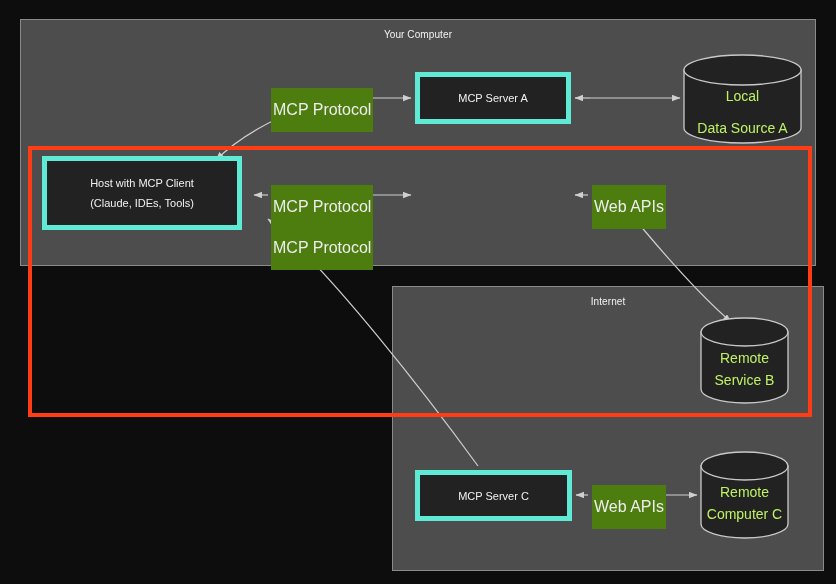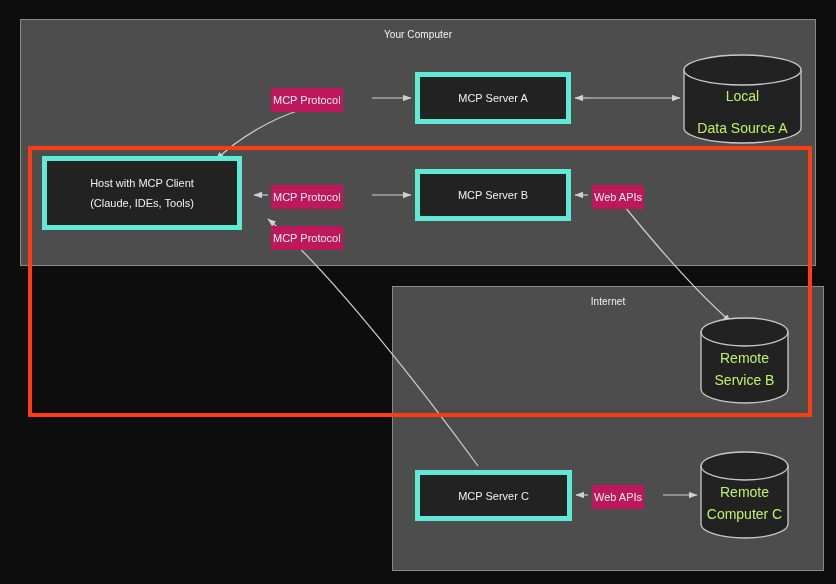--- a/index.html
+++ b/index.html
@@ -91,25 +91,25 @@
     font-size: 14px;
     line-height: 20px;
     pointer-events: none;
   }
   #cyl-local-a  { left: 684px; top: 54px;  width: 117px; height: 90px; }
   #cyl-remote-b { left: 701px; top: 318px; width: 87px;  height: 86px; }
   #cyl-remote-c { left: 701px; top: 452px; width: 87px;  height: 88px; }
   
   .edge-label {
     position: absolute;
-    background: #be185d;
+    background: #4d7c0f;
     color: #ededed;
-    font-size: 11px;
+    font-size: 16px;
     line-height: 20px;
-    padding: 2px 2px;
+    padding: 12px 2px;
     white-space: nowrap;
   }
   #label-mcp-1 { left: 271px; top: 88px; }
   #label-mcp-2 { left: 271px; top: 185px; }
   #label-mcp-3 { left: 271px; top: 226px; }
   #label-web-1 { left: 592px; top: 185px; }
   #label-web-2 { left: 592px; top: 485px; }
   
   #highlight-rect {
     position: absolute;
@@ -179,23 +179,20 @@
     </g>
   </svg>
 
   <div class="node-box" id="node-host">
     <span>Host with MCP Client</span>
     <span>(Claude, IDEs, Tools)</span>
   </div>
   <div class="node-box" id="node-server-a">
     <span>MCP Server A</span>
   </div>
-  <div class="node-box" id="node-server-b">
-    <span>MCP Server B</span>
-  </div>
   <div class="node-box" id="node-server-c">
     <span>MCP Server C</span>
   </div>
 
   <div class="cylinder" id="cyl-local-a">
     <div class="cyl-text" style="top:32px">Local</div>
     <div class="cyl-text" style="top:64px">Data Source A</div>
   </div>
   <div class="cylinder" id="cyl-remote-b">
     <div class="cyl-text" style="top:30px">Remote</div>

